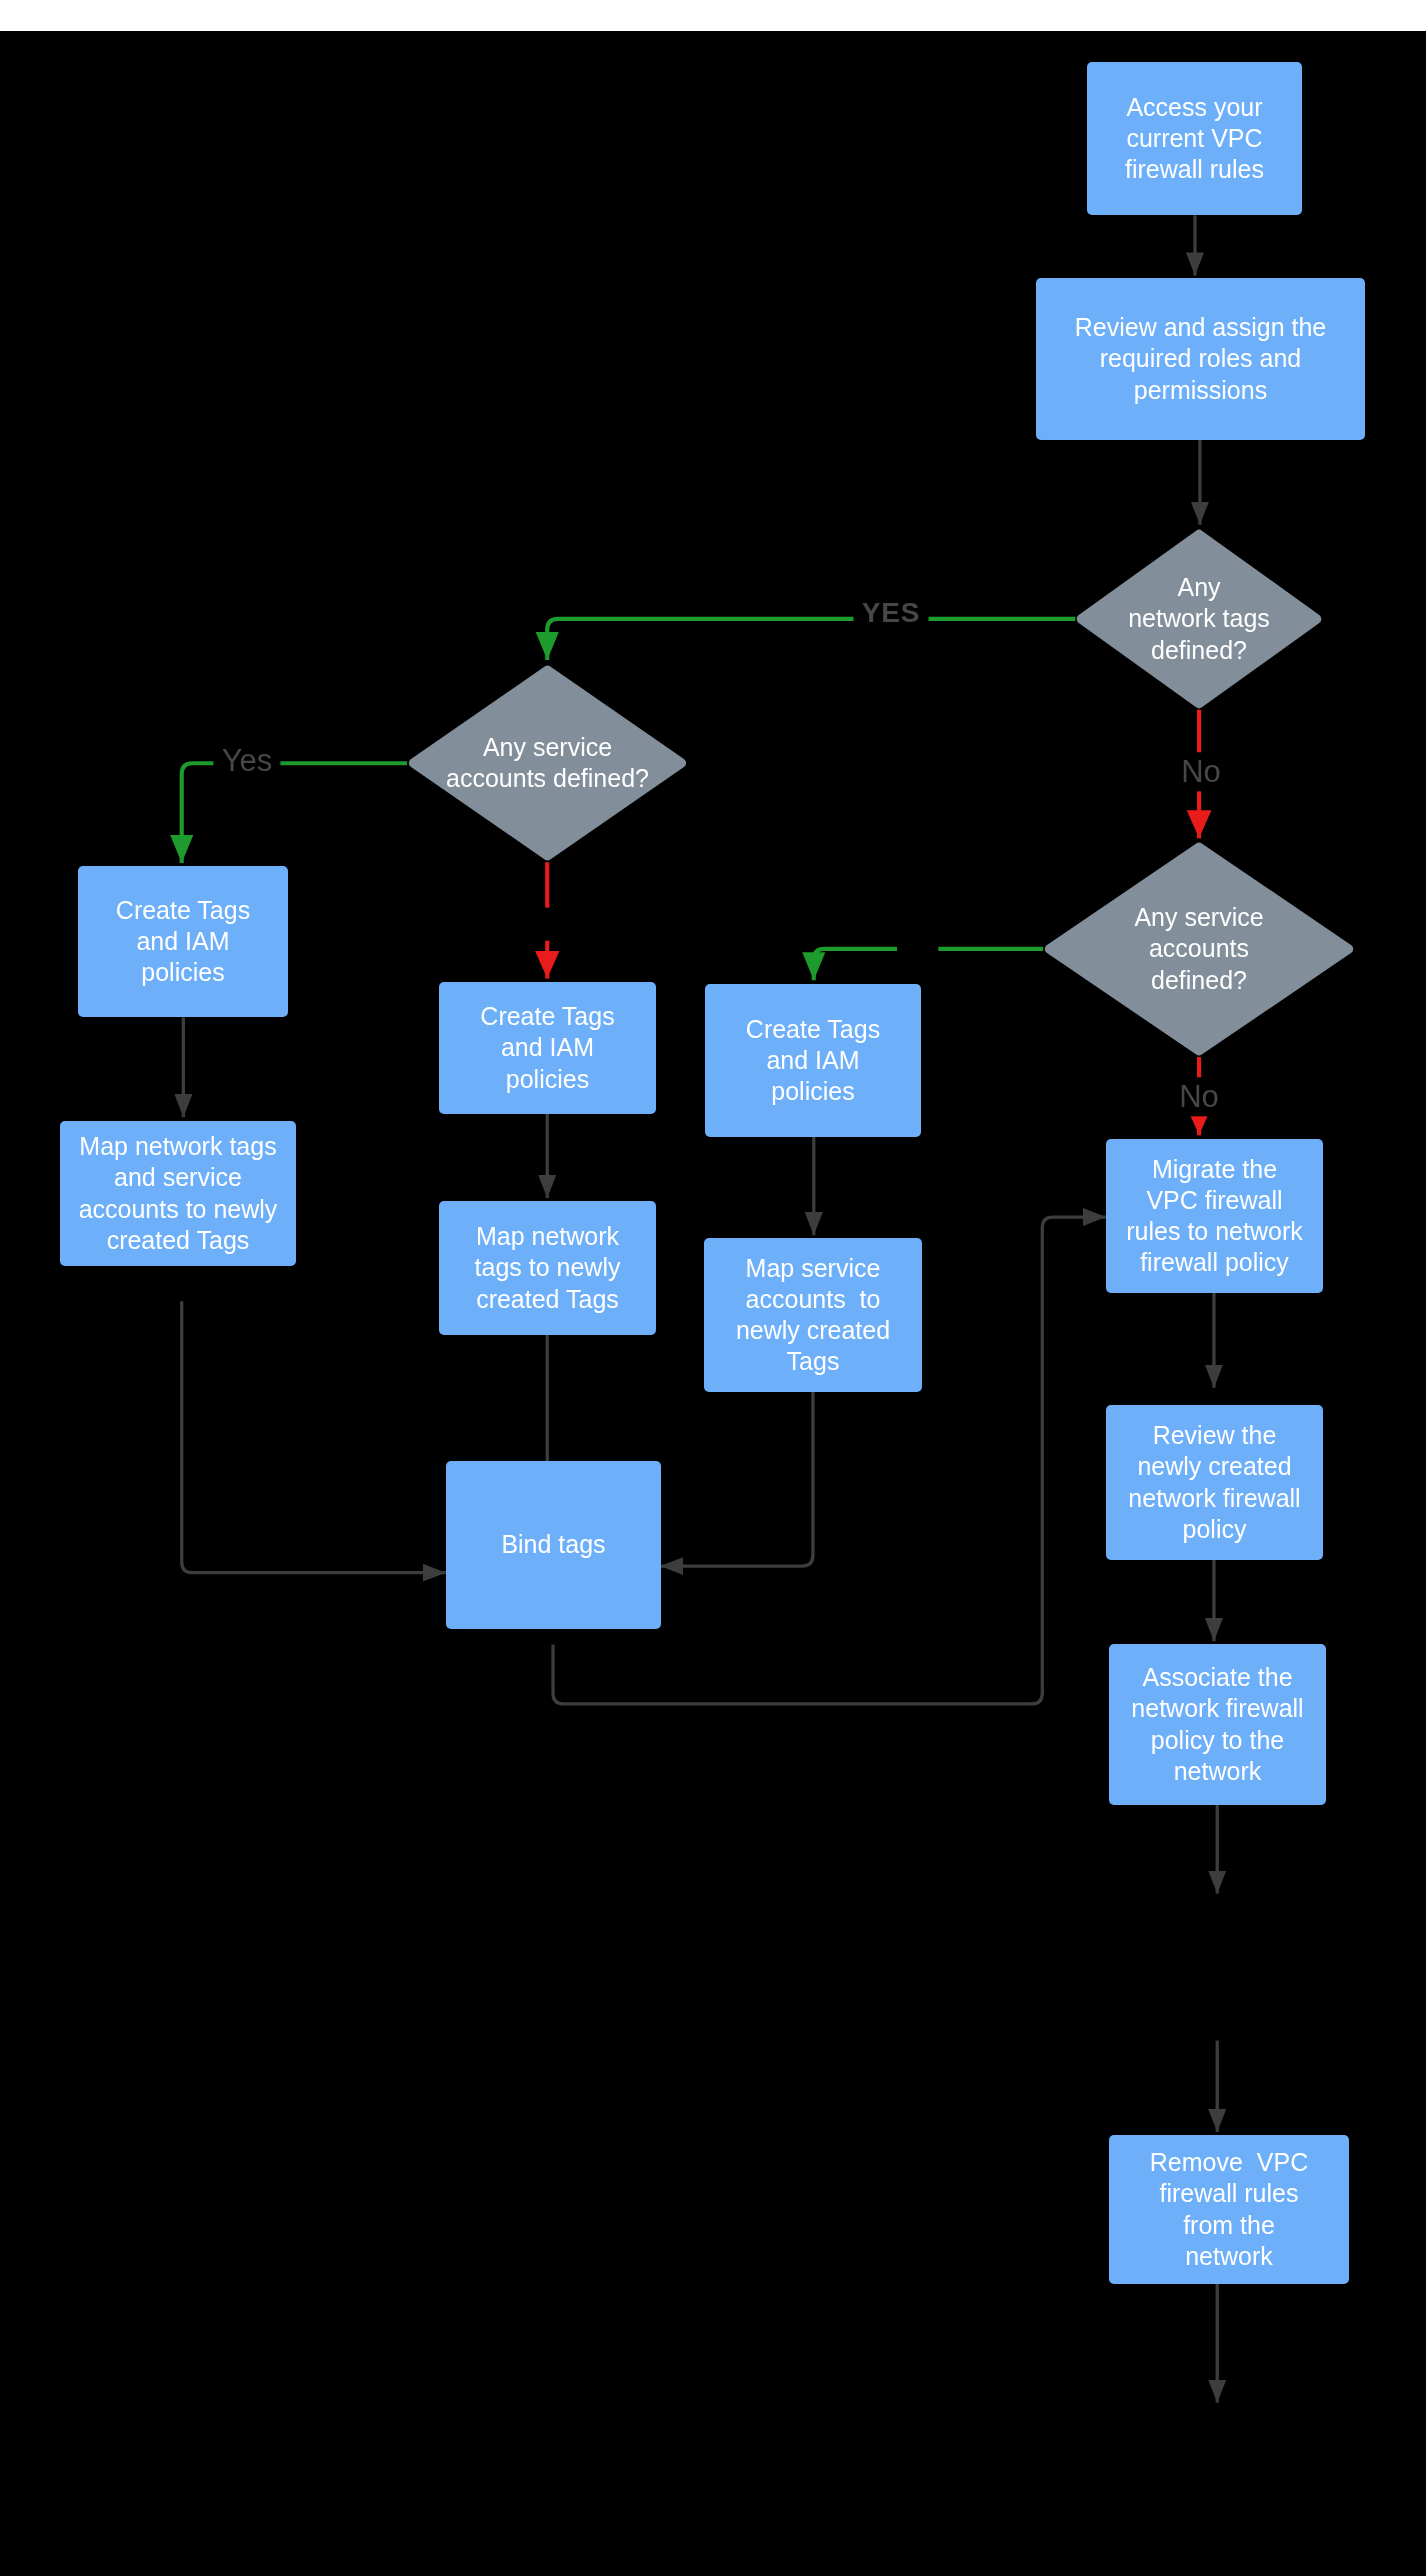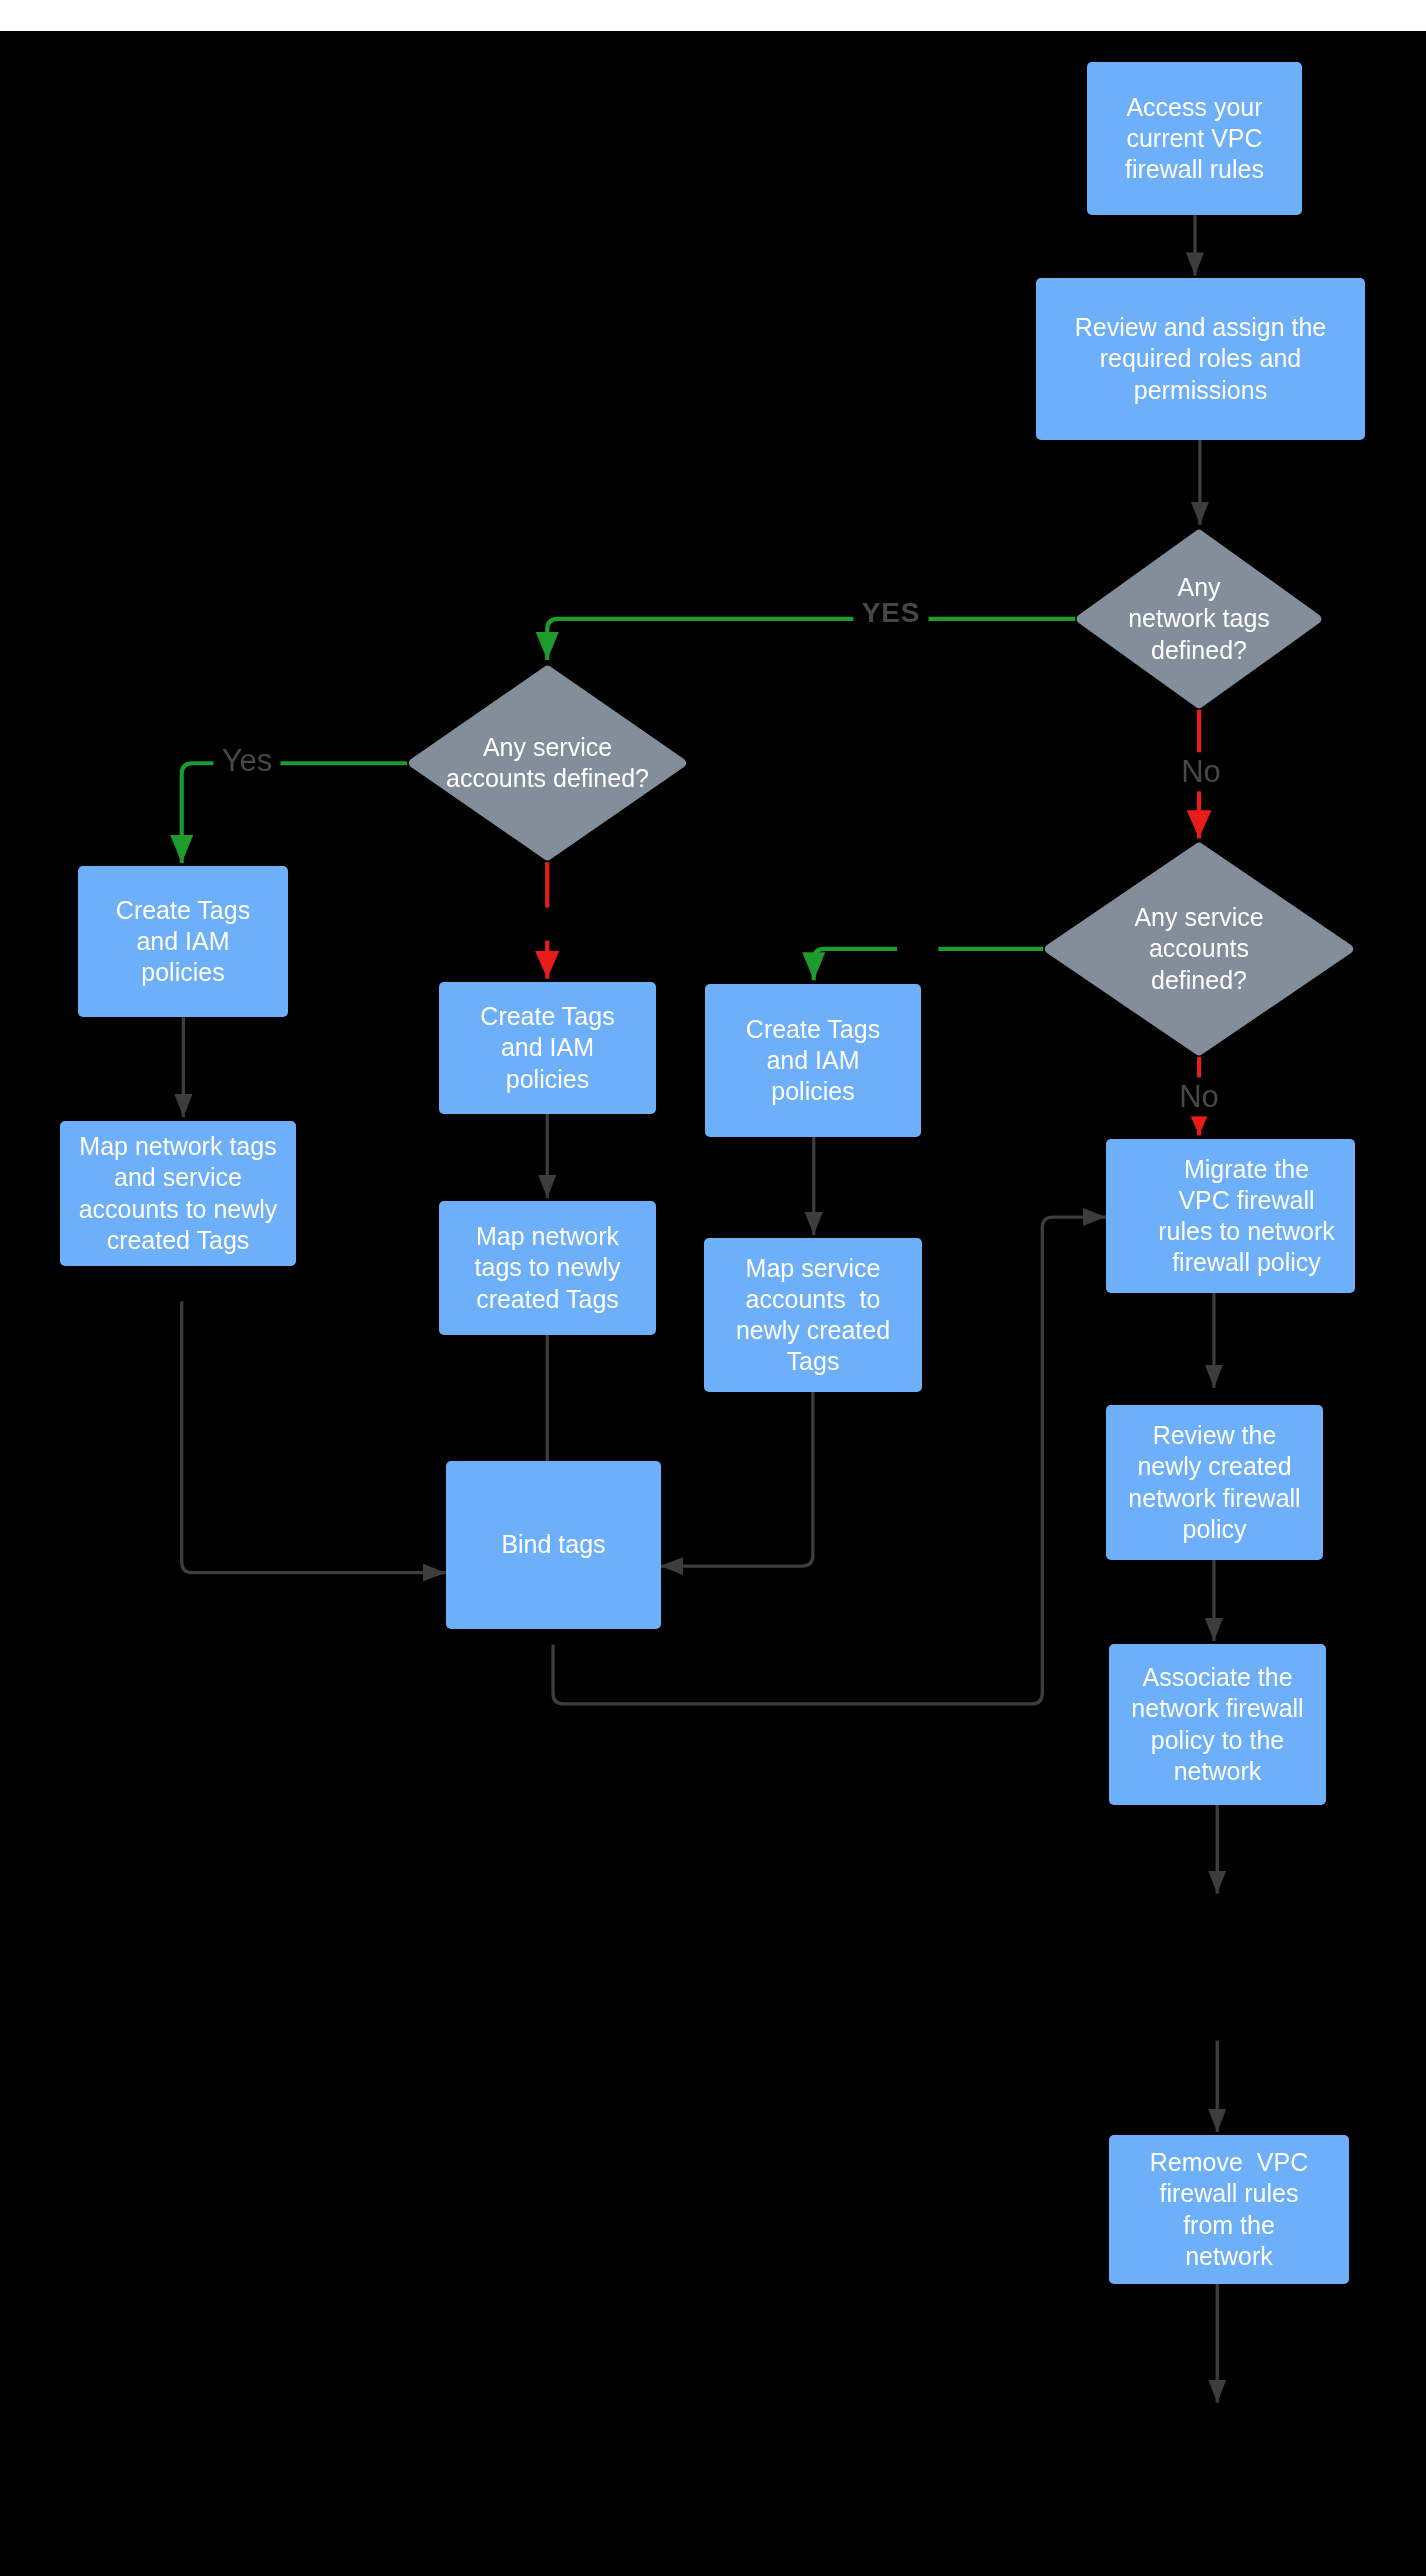--- a/index.html
+++ b/index.html
@@ -174,21 +174,21 @@
     <span class="txt">Map service
 accounts  to
 newly created
 Tags</span>
   </div>
 
   <div class="node process" style="left:446px;top:1461px;width:215px;height:168px;">
     <span class="txt">Bind tags</span>
   </div>
 
-  <div class="node process" style="left:1106px;top:1139px;width:217px;height:154px;padding-left:32px;">
+  <div class="node process" style="left:1106px;top:1139px;width:217px;height:154px;">
     <span class="txt">Migrate the
 VPC firewall
 rules to network
 firewall policy</span>
   </div>
 
   <div class="node process" style="left:1106px;top:1390px;width:217px;height:155px;margin-top:15px;">
     <span class="txt">Review the
 newly created
 network firewall

